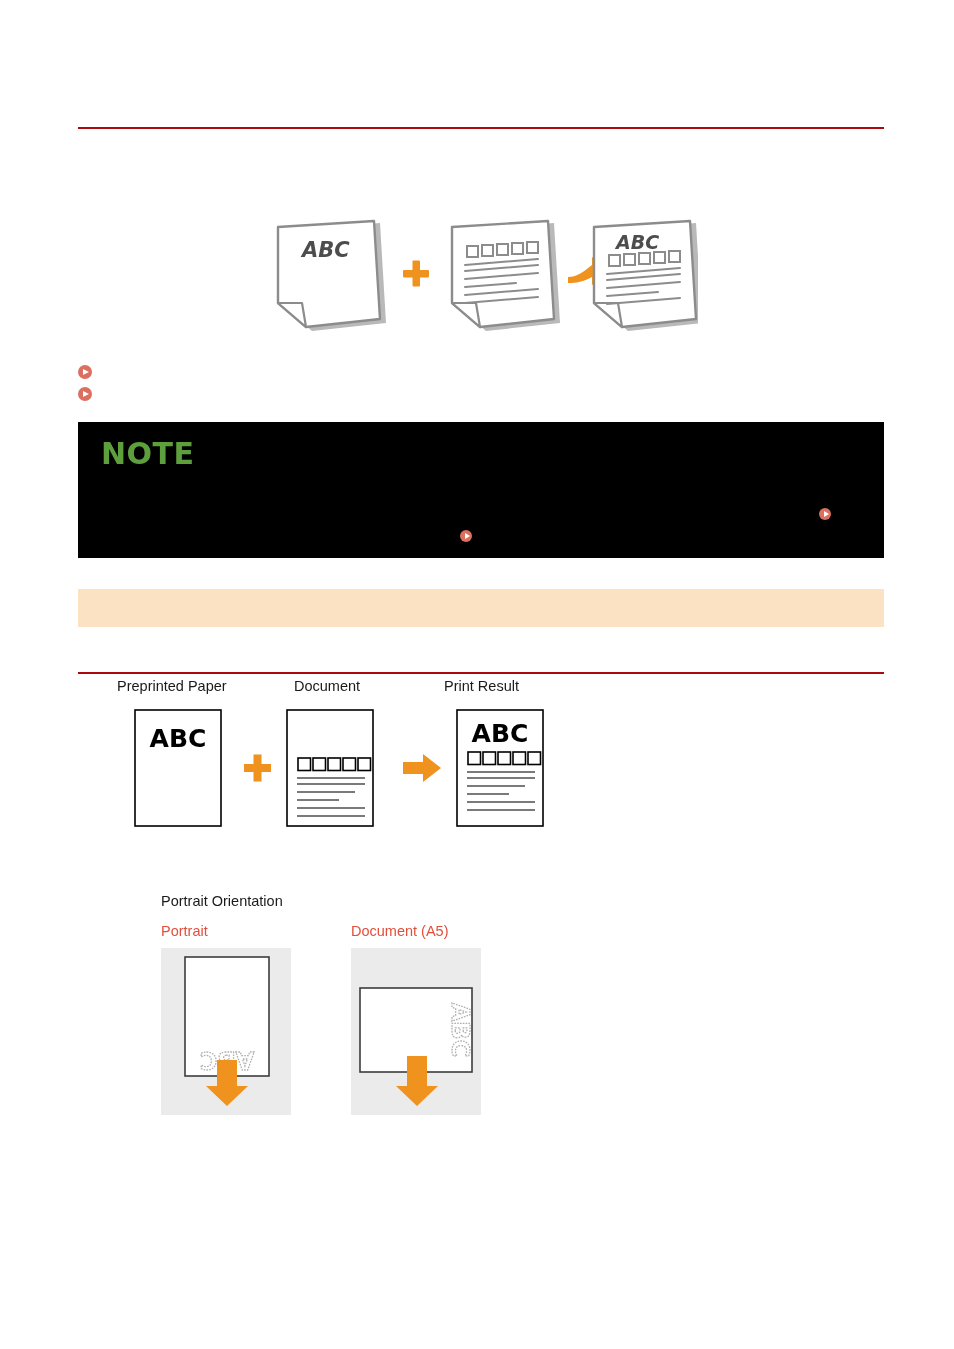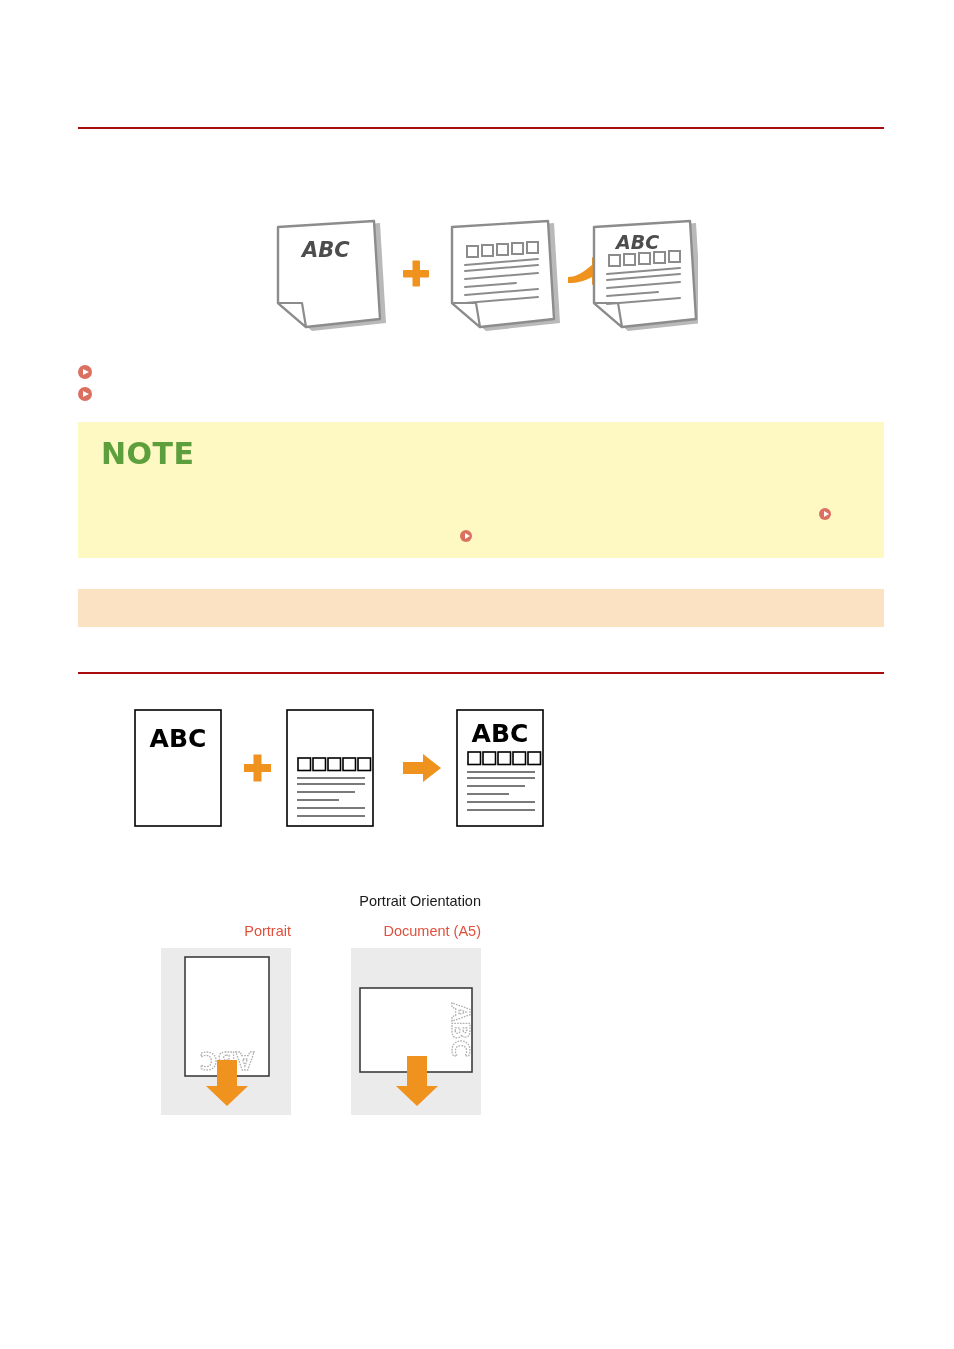--- a/index.html
+++ b/index.html
@@ -10,21 +10,21 @@
   body {
     width: 954px;
     height: 1349px;
     position: relative;
     font-family: "Liberation Sans", sans-serif;
     color: #222222;
     overflow: hidden;
   }
 
   
-  .abs { position: absolute; text-align: right; }
+  .abs { position: absolute; }
 
   
   .top-rule {
     left: 78px;
     top: 127px;
     width: 806px;
     height: 2px;
     background: #a80b0b;
   }
 
@@ -85,21 +85,21 @@
     font-size: 13.5px;
     color: #c0392b;
   }
 
   
   .note-box {
     left: 78px;
     top: 422px;
     width: 806px;
     height: 136px;
-    background: #fef9c3;
+    background: #000000;
   }
   .note-title {
     position: absolute;
     left: 23px;
     top: 14px;
     font-size: 30px;
     font-weight: bold;
     color: #5d9f3c;
     letter-spacing: 0.5px;
     font-family: "DejaVu Sans", sans-serif;
@@ -294,20 +294,25 @@
   <span class="note-inline-icon-b play-bullet sm"></span>
 </div>
 
 <div class="abs section-banner">
   <span class="section-banner-label"></span>
 </div>
 
 <div class="abs mid-rule"></div>
 
 <div class="abs flow">
+  <div class="flow-labels">
+    <span class="flow-label l0">Preprinted Paper</span>
+    <span class="flow-label l1">Document</span>
+    <span class="flow-label l2">Print Result</span>
+  </div>
 
   <div class="flow-art">
     <svg width="440" height="140" viewBox="0 0 440 140" xmlns="http://www.w3.org/2000/svg">
 
       <g>
         <rect x="18" y="10" width="86" height="116" fill="#ffffff" stroke="#000000" stroke-width="1.6"></rect>
         <text x="61" y="47" text-anchor="middle" font-family="'DejaVu Sans',sans-serif" font-size="25" font-weight="bold" fill="#000000">ABC</text>
       </g>
 
       <g>

